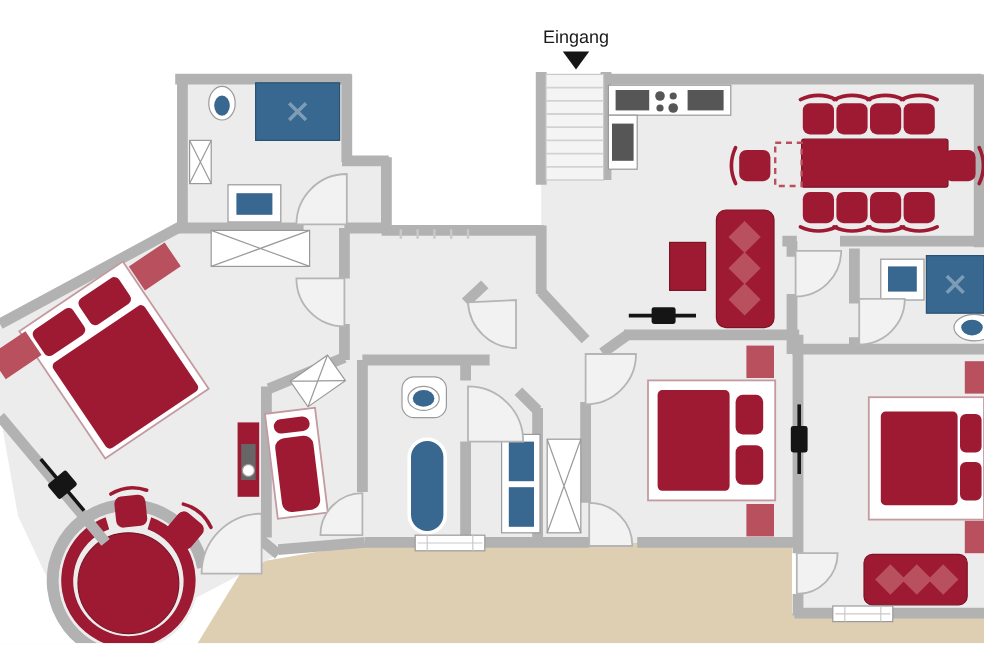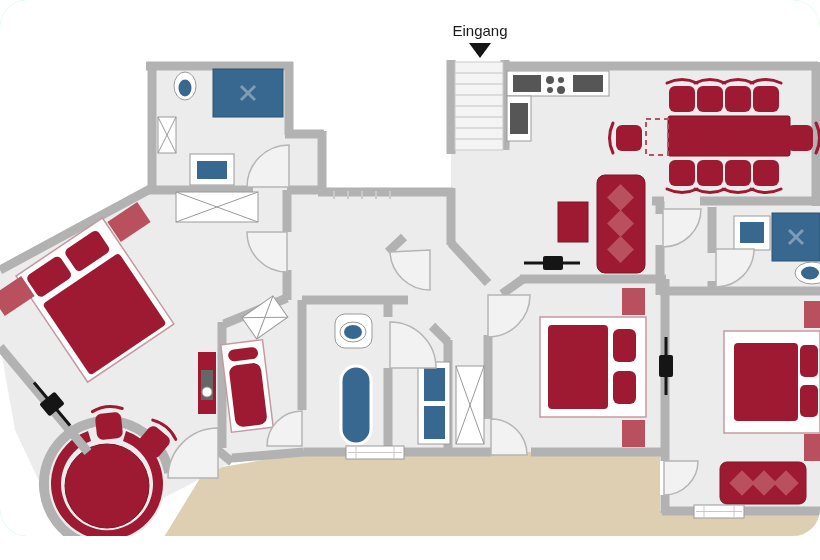--- a/index.html
+++ b/index.html
@@ -1,16 +1,16 @@
 <!DOCTYPE html>
 <html style="--wall: #b2b2b2; --wall-light: #c9c9c9; --floor: #ececec; --stairs-floor: #f4f4f4; --stair-line: #d2d2d2; --red: #9e1a32; --red-dark: #7d1426; --red-light: #b9505e; --blue: #38678f; --blue-dark: #2c5272; --blue-light: #7d9cb5; --terrace: #decfb3; --appliance: #565656; --white: #ffffff; --black: #151515; --outline: #9a9a9a; --door-fill: #f2f2f2; --door-stroke: #b5b5b5;"><head>
 <meta charset="utf-8">
 <style>
   html,body{margin:0;padding:0;background:#ffffff;}
-  .plan-wrap{position:relative;width:820px;height:536px;overflow:hidden;background:#86efac;border-radius:27px;}
+  .plan-wrap{position:relative;width:820px;height:536px;overflow:hidden;background:#86efac;}
   svg{display:block;}
   .entrance-label{font:15px "Liberation Sans", sans-serif;fill:#1a1a1a;}
 </style>
 </head>
 <body>
 
 <div class="plan-wrap">
 <svg width="820" height="560" viewBox="0 0 820 560" xmlns="http://www.w3.org/2000/svg">
 
   <defs>

